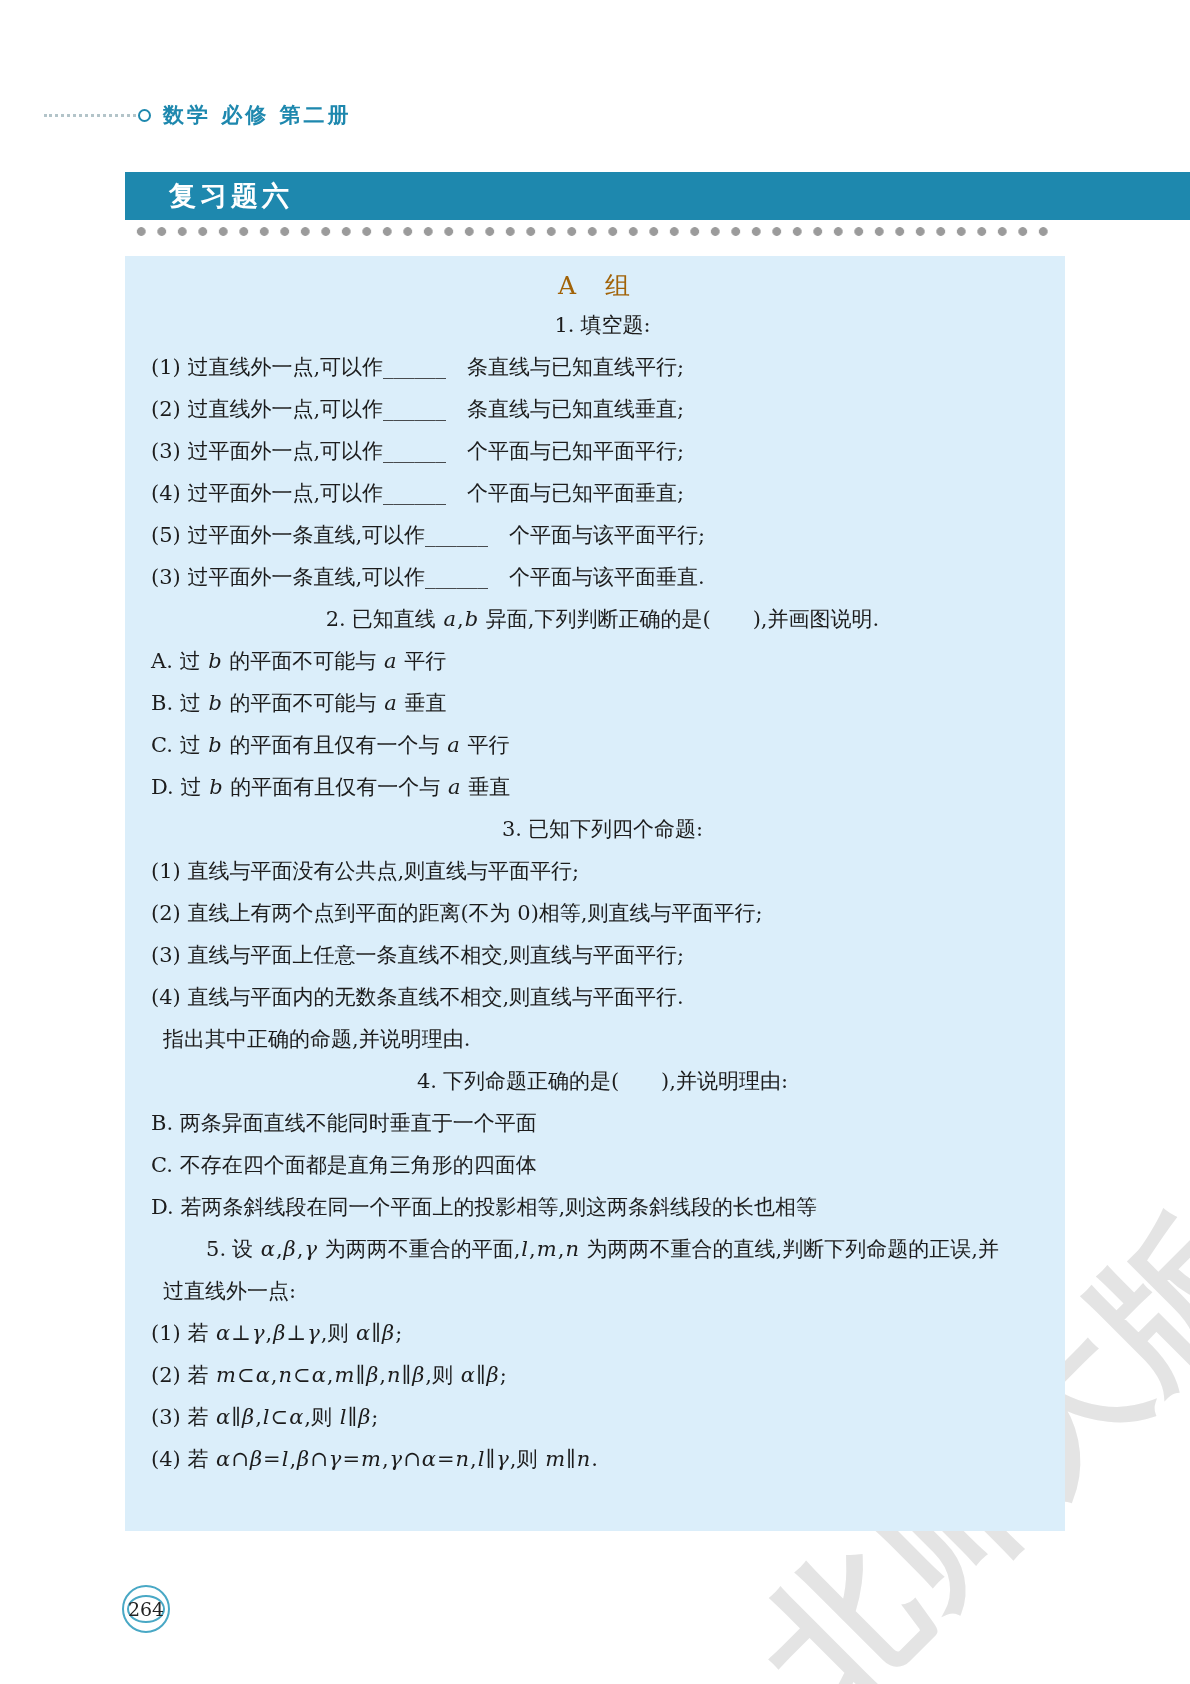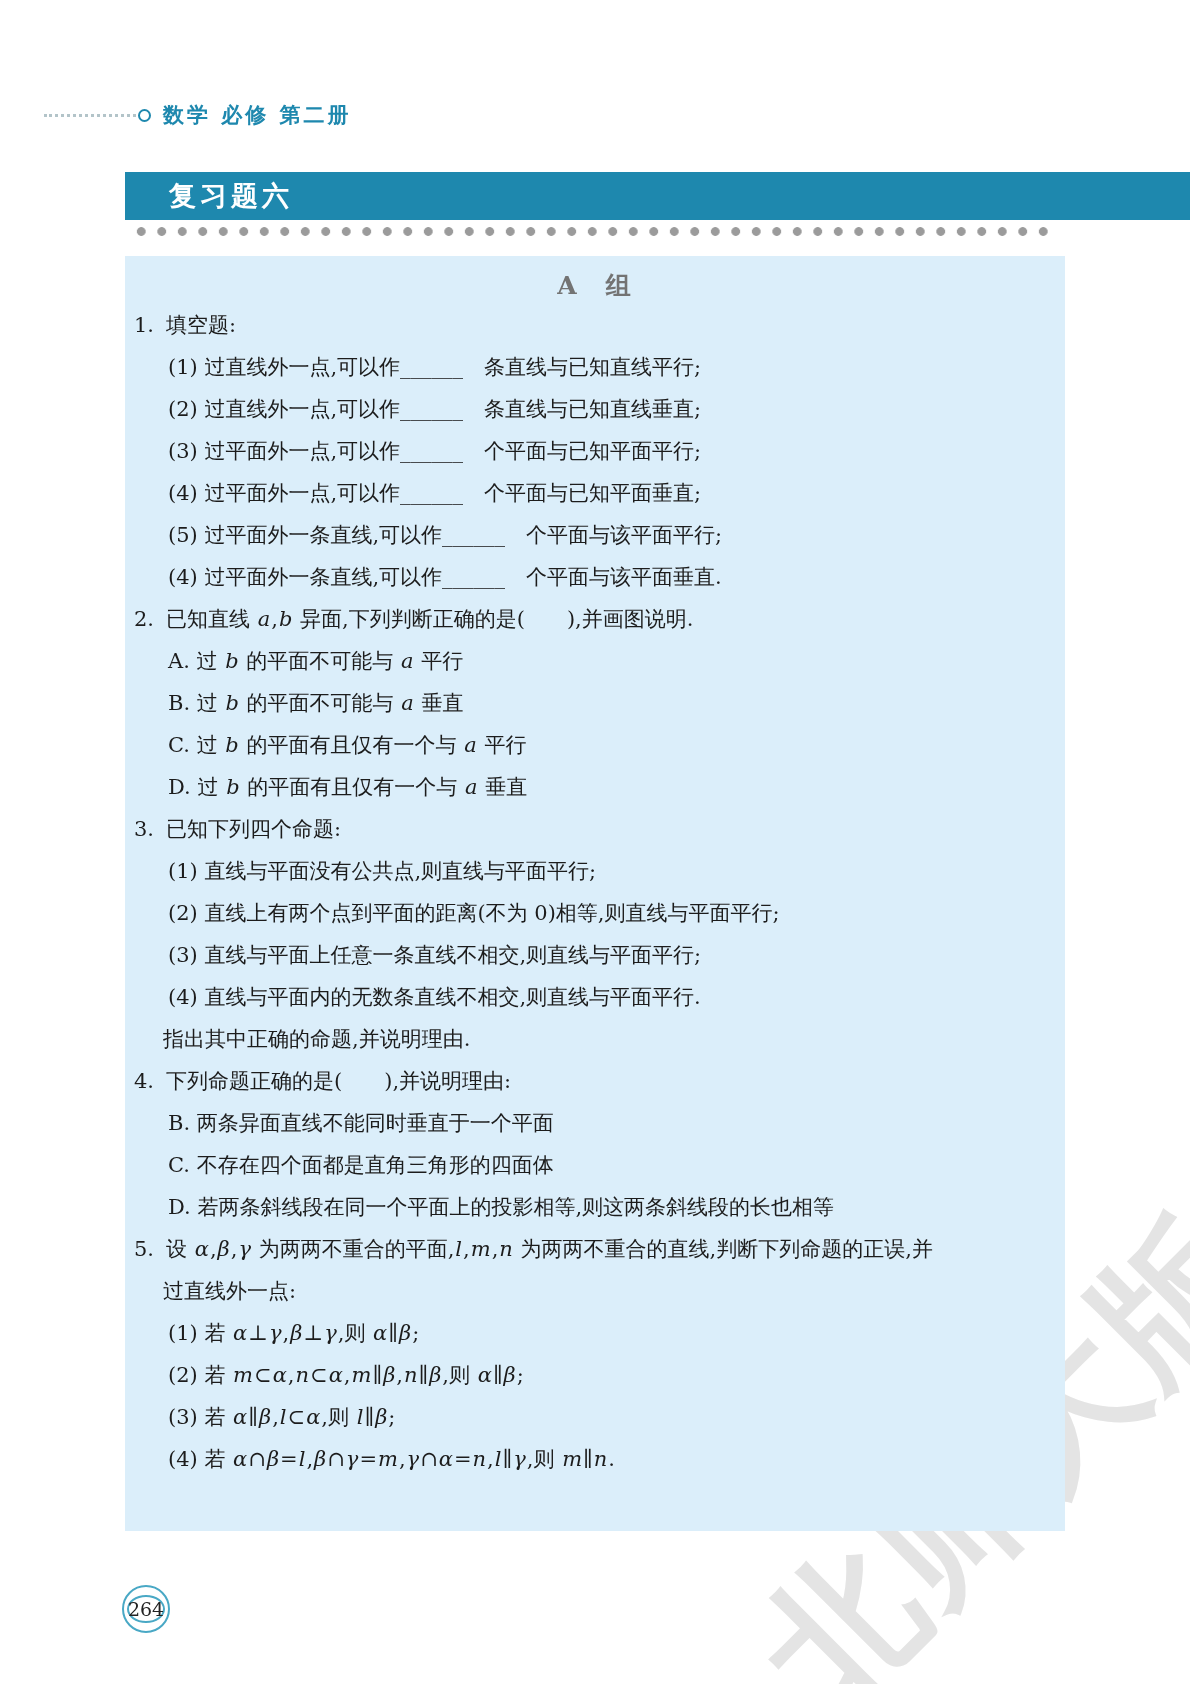--- a/index.html
+++ b/index.html
@@ -38,27 +38,27 @@
   
   .watermark{position:absolute;left:700px;top:1395px;width:600px;z-index:0;
              transform:rotate(-45deg);font-size:150px;line-height:150px;font-weight:bold;
              color:var(--watermark);text-align:center;letter-spacing:6px;white-space:nowrap;
              font-family:"DejaVu Serif","Liberation Serif",serif;}
 
   
   .panel{position:absolute;left:125px;top:256px;width:940px;height:1275px;
          background:var(--panel_bg);z-index:2;box-sizing:border-box;}
   .group{margin:12px 0 0 0;height:36px;line-height:36px;text-align:center;
-         font-size:25px;font-weight:bold;letter-spacing:2px;color:#737373;}
+         font-size:25px;font-weight:normal;letter-spacing:2px;color:#a16207;}
   .rows{margin-top:0;}
   .row{line-height:42px;height:42px;white-space:nowrap;font-size:21px;overflow:visible;}
   .row .txt i{font-style:italic;padding:0 1px;}
-  .row.item{padding-left:9px;}
+  .row.item{padding-left:9px;text-align:center;}
   .row.item .marker{display:inline-block;width:32px;}
-  .row.sub{padding-left:43px;}
+  .row.sub{padding-left:26px;}
   .row.cont{padding-left:38px;}
 
   
   .badge{position:absolute;left:122px;top:1585px;width:48px;height:48px;z-index:3;
          border:2px solid var(--badge_ring);border-radius:50%;background:#fff;
          display:flex;align-items:center;justify-content:center;box-sizing:border-box;}
   .badge-inner{width:38px;height:28px;border:2px solid var(--badge_ring);border-radius:50%;
          display:flex;align-items:center;justify-content:center;box-sizing:border-box;
          font-size:19px;color:#222;}
 </style>
@@ -83,21 +83,21 @@
 
   <div class="panel">
     <h2 class="group">A　组</h2>
     <div class="rows">
         <div class="row item"><span class="marker">1.</span><span class="txt">填空题:</span></div>
         <div class="row sub"><span class="txt">(1) 过直线外一点,可以作______　条直线与已知直线平行;</span></div>
         <div class="row sub"><span class="txt">(2) 过直线外一点,可以作______　条直线与已知直线垂直;</span></div>
         <div class="row sub"><span class="txt">(3) 过平面外一点,可以作______　个平面与已知平面平行;</span></div>
         <div class="row sub"><span class="txt">(4) 过平面外一点,可以作______　个平面与已知平面垂直;</span></div>
         <div class="row sub"><span class="txt">(5) 过平面外一条直线,可以作______　个平面与该平面平行;</span></div>
-        <div class="row sub"><span class="txt">(4) 过平面外一条直线,可以作______　个平面与该平面垂直.</span></div>
+        <div class="row sub"><span class="txt">(3) 过平面外一条直线,可以作______　个平面与该平面垂直.</span></div>
         <div class="row item"><span class="marker">2.</span><span class="txt">已知直线 <i>a</i>,<i>b</i> 异面,下列判断正确的是(　　),并画图说明.</span></div>
         <div class="row sub"><span class="txt">A. 过 <i>b</i> 的平面不可能与 <i>a</i> 平行</span></div>
         <div class="row sub"><span class="txt">B. 过 <i>b</i> 的平面不可能与 <i>a</i> 垂直</span></div>
         <div class="row sub"><span class="txt">C. 过 <i>b</i> 的平面有且仅有一个与 <i>a</i> 平行</span></div>
         <div class="row sub"><span class="txt">D. 过 <i>b</i> 的平面有且仅有一个与 <i>a</i> 垂直</span></div>
         <div class="row item"><span class="marker">3.</span><span class="txt">已知下列四个命题:</span></div>
         <div class="row sub"><span class="txt">(1) 直线与平面没有公共点,则直线与平面平行;</span></div>
         <div class="row sub"><span class="txt">(2) 直线上有两个点到平面的距离(不为 0)相等,则直线与平面平行;</span></div>
         <div class="row sub"><span class="txt">(3) 直线与平面上任意一条直线不相交,则直线与平面平行;</span></div>
         <div class="row sub"><span class="txt">(4) 直线与平面内的无数条直线不相交,则直线与平面平行.</span></div>

